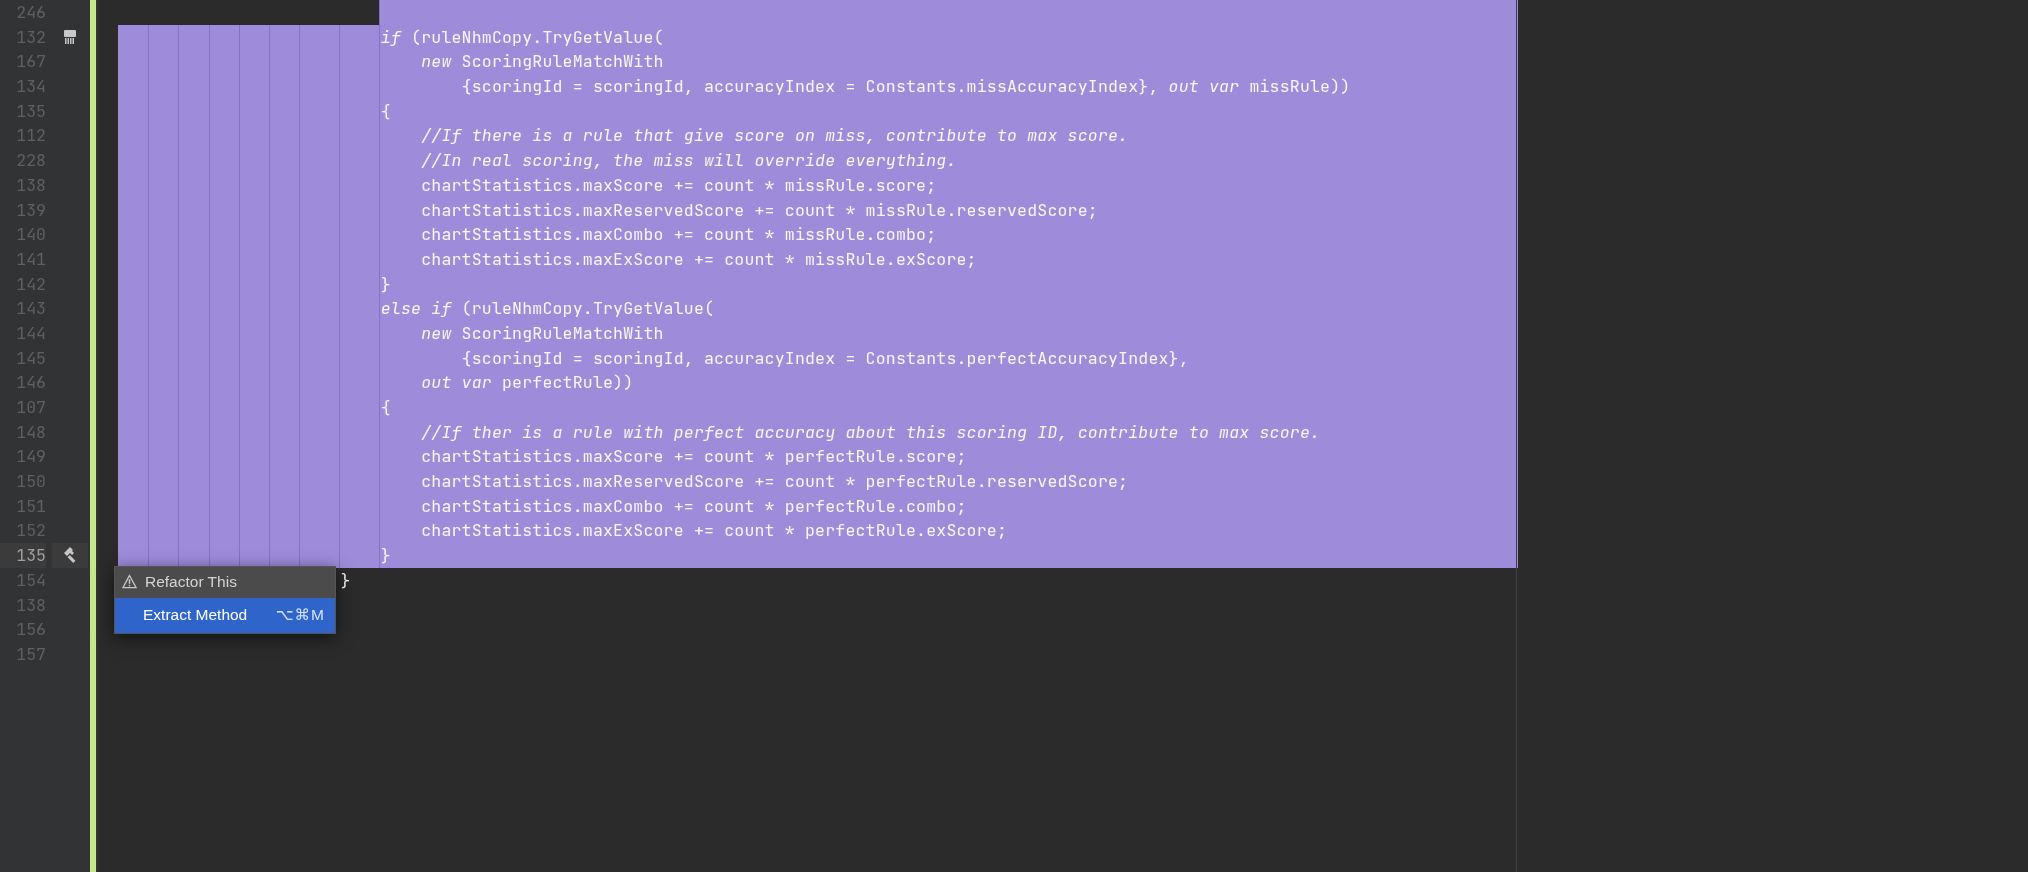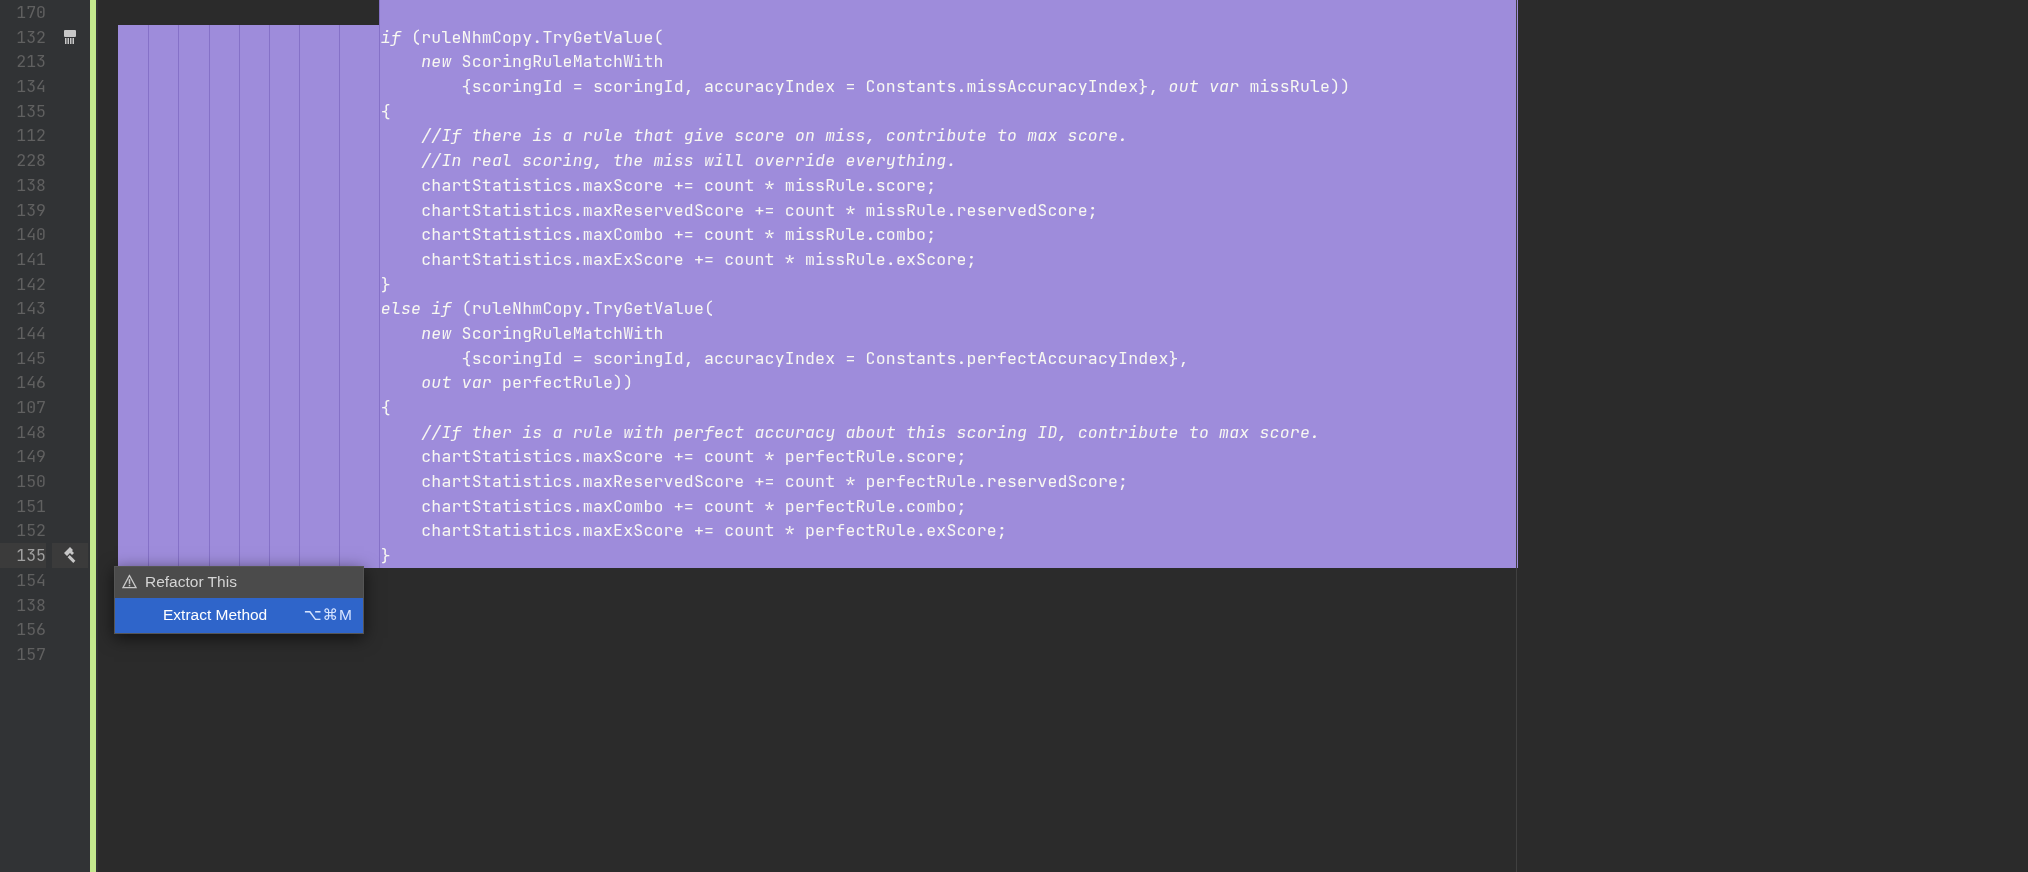--- a/index.html
+++ b/index.html
@@ -96,39 +96,39 @@
     width: 1px;
     background: #8571c7;
     z-index: 1;
   }
   .popup {
     position: absolute;
     z-index: 100;
     background: #15803d;
     border: 1px solid #555;
     box-shadow: 0 4px 16px rgba(0,0,0,0.6);
-    width: 250px;
+    width: 222px;
   }
   .popup-title {
     background: #4b4b4b;
     color: #d4d4d4;
     padding: 3px 8px 3px 30px;
     font-family: -apple-system, 'Segoe UI', sans-serif;
     font-size: 15.5px;
     position: relative;
   }
   .popup-title-icon {
     position: absolute;
     left: 7px; top: 50%; transform: translateY(-50%);
     width: 15px; height: 15px;
   }
   .popup-item {
     background: #2f65ca;
     color: #fff;
-    padding: 5px 10px 5px 48px;
+    padding: 5px 10px 5px 28px;
     font-family: -apple-system, 'Segoe UI', sans-serif;
     font-size: 15.5px;
     display: flex;
     justify-content: space-between;
   }
   .popup-shortcut {
     color: #d6e4ff;
     letter-spacing: 1px;
   }
   .right-margin {
@@ -138,23 +138,23 @@
     background: #404040;
     height: 100%;
     z-index: 2;
   }
 </style>
 </head>
 <body>
 
 <div class="editor">
   <div class="gutter" id="gutter">
-      <div class="gutter-line">170</div>
+      <div class="gutter-line">246</div>
       <div class="gutter-line">132</div>
-      <div class="gutter-line">213</div>
+      <div class="gutter-line">167</div>
       <div class="gutter-line">134</div>
       <div class="gutter-line">135</div>
       <div class="gutter-line">112</div>
       <div class="gutter-line">228</div>
       <div class="gutter-line">138</div>
       <div class="gutter-line">139</div>
       <div class="gutter-line">140</div>
       <div class="gutter-line">141</div>
       <div class="gutter-line">142</div>
       <div class="gutter-line">143</div>

